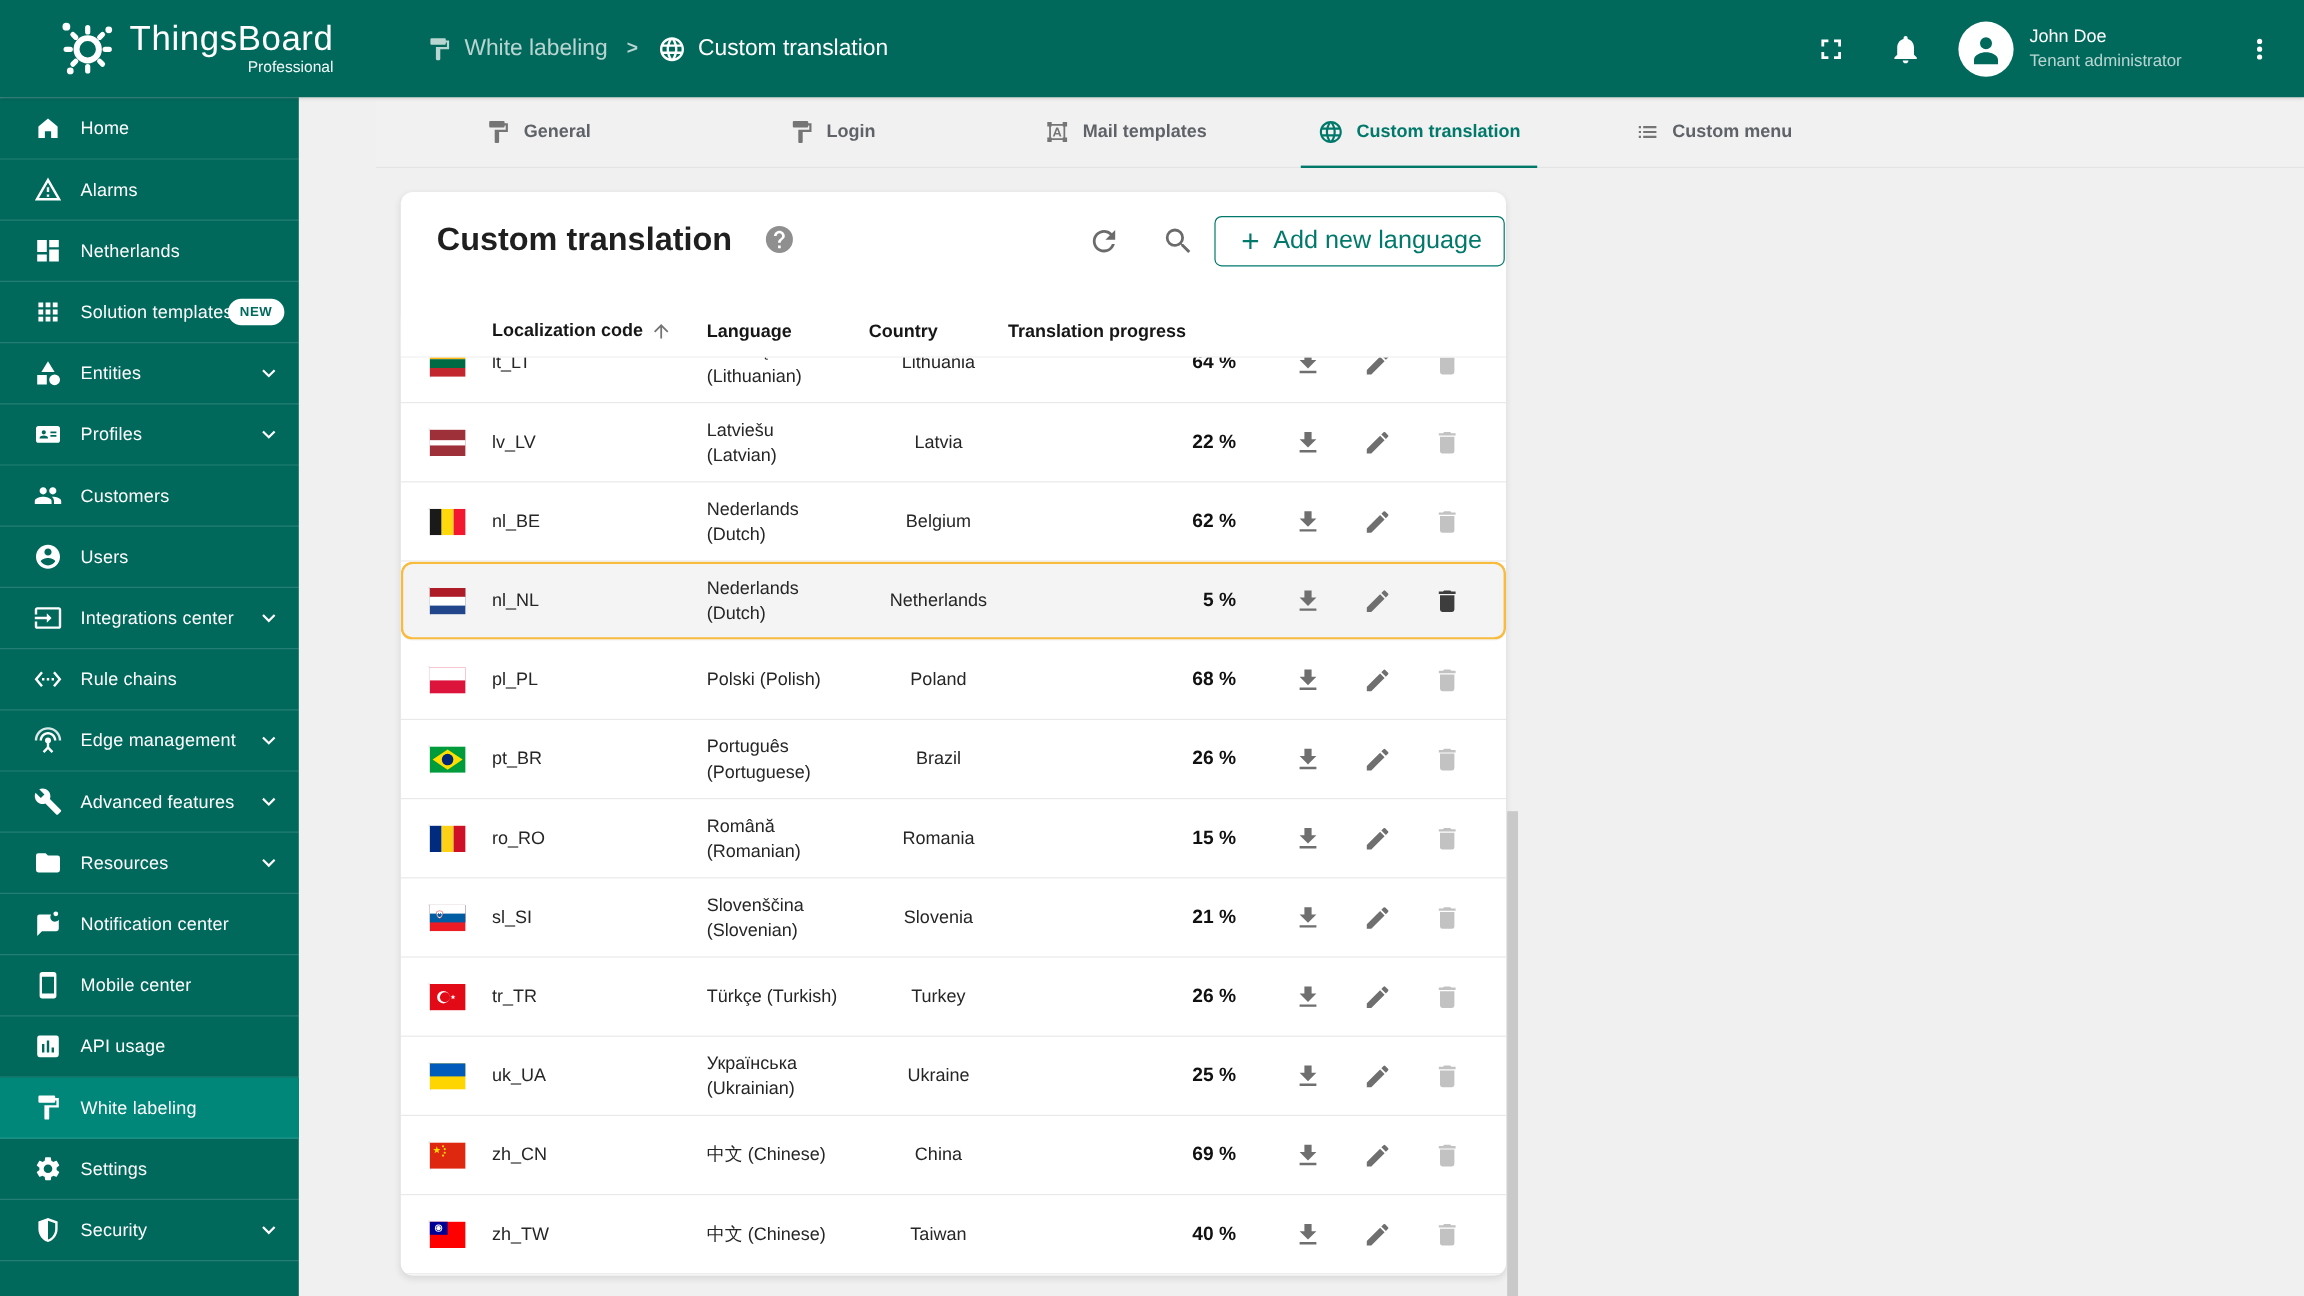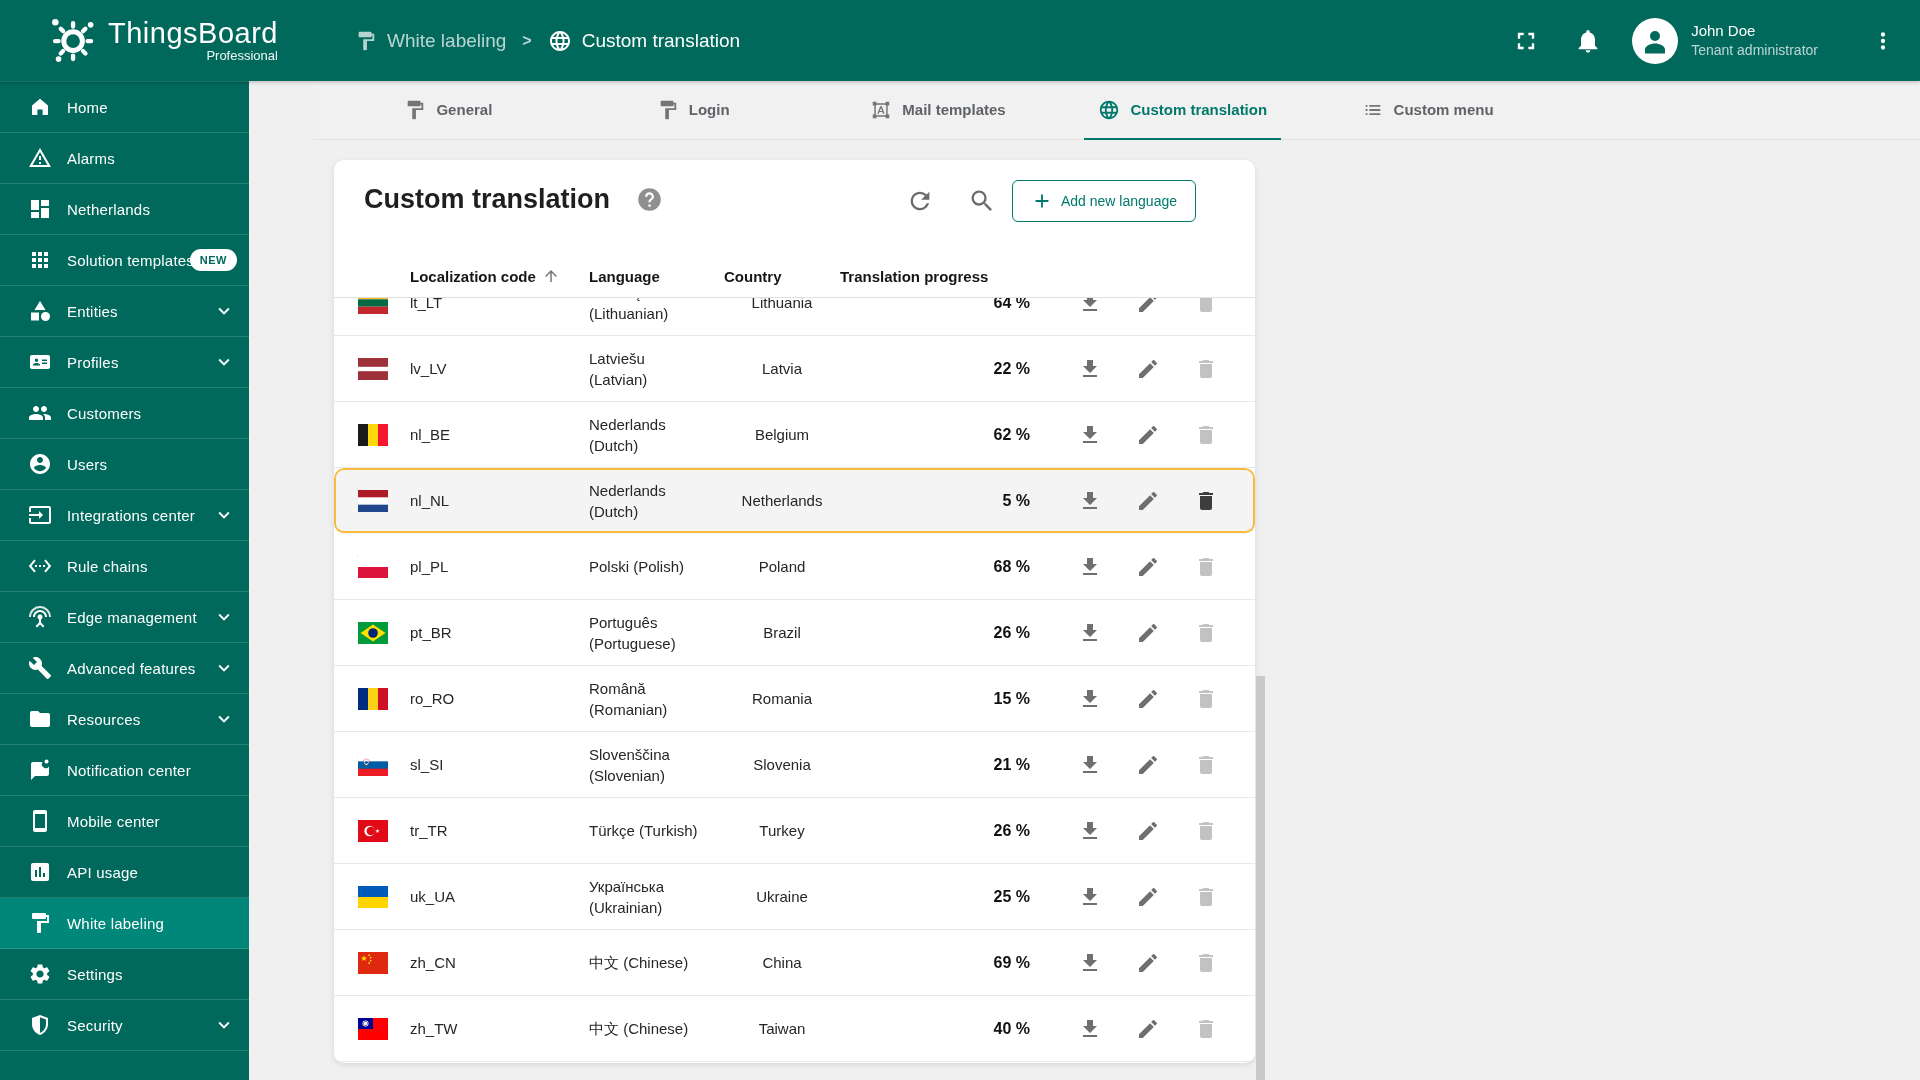--- a/index.html
+++ b/index.html
@@ -59,28 +59,28 @@
   
   .card { position:absolute; left:21px; top:79px; width:921px; height:903px; background:#fff; border-radius:10px; box-shadow:0 2px 6px rgba(0,0,0,.10); }
   .card-title-row { position:absolute; left:30px; top:24px; display:flex; align-items:center; gap:26px; }
   .card-title { font-size:27px; font-weight:700; color:#1f1f1f; }
   .help { width:27px; height:27px; cursor:pointer; }
   .help svg { width:100%; height:100%; }
   .tool { position:absolute; top:27px; width:28px; height:28px; color:#6b6b6b; background:none; border:none; cursor:pointer; padding:0; }
   .tool svg { width:100%; height:100%; fill:currentColor; }
   .tool.refresh { left:572px; }
   .tool.search { left:634px; }
-  .add-btn { position:absolute; left:678px; top:20px; height:42px; padding:0 18px; border:1px solid #00796b; border-radius:6px; background:#fff; color:#00796b; font-size:14px; font-weight:500; display:flex; align-items:center; gap:8px; cursor:pointer; font-family:inherit; }
+  .add-btn { position:absolute; left:678px; top:20px; height:42px; padding:0 18px; border:1px solid #00796b; border-radius:6px; background:#fff; color:#00796b; font-size:21px; font-weight:500; display:flex; align-items:center; gap:8px; cursor:pointer; font-family:inherit; }
   .add-btn .plus { width:22px; height:22px; }
   .add-btn .plus svg { width:100%; height:100%; fill:currentColor; }
 
   
   .thead { position:absolute; top:95px; left:0; right:0; height:43px; display:flex; align-items:center; padding-left:24px; border-bottom:1px solid #e0e0e0; background:#fff; z-index:3; font-size:15px; font-weight:700; color:#161616; border-radius:10px 10px 0 0; }
   .h-flag { width:52px; }
-  .h-code { width:179px; display:flex; align-items:center; gap:6px; cursor:pointer; }
+  .h-code { width:179px; display:flex; align-items:flex-start; gap:6px; cursor:pointer; }
   .sort-icon { width:18px; height:18px; color:#757575; }
   .sort-icon svg { width:100%; height:100%; fill:currentColor; }
   .h-lang { width:135px; }
   .h-country { width:116px; }
   .h-progress { width:190px; }
   .tbody { position:absolute; top:138px; left:0; right:0; bottom:0; overflow:hidden; border-radius:0 0 10px 10px; }
   .trow { display:flex; align-items:center; height:66px; padding-left:24px; border-bottom:1px solid #e9e9e9; font-size:15px; color:#262626; cursor:pointer; }
   .trow:first-child { margin-top:-28px; }
   .c-flag { width:52px; }
   .flag-box { width:30px; height:22px; border-radius:3px; overflow:hidden; box-shadow:0 0 0 1px rgba(0,0,0,.08); }

